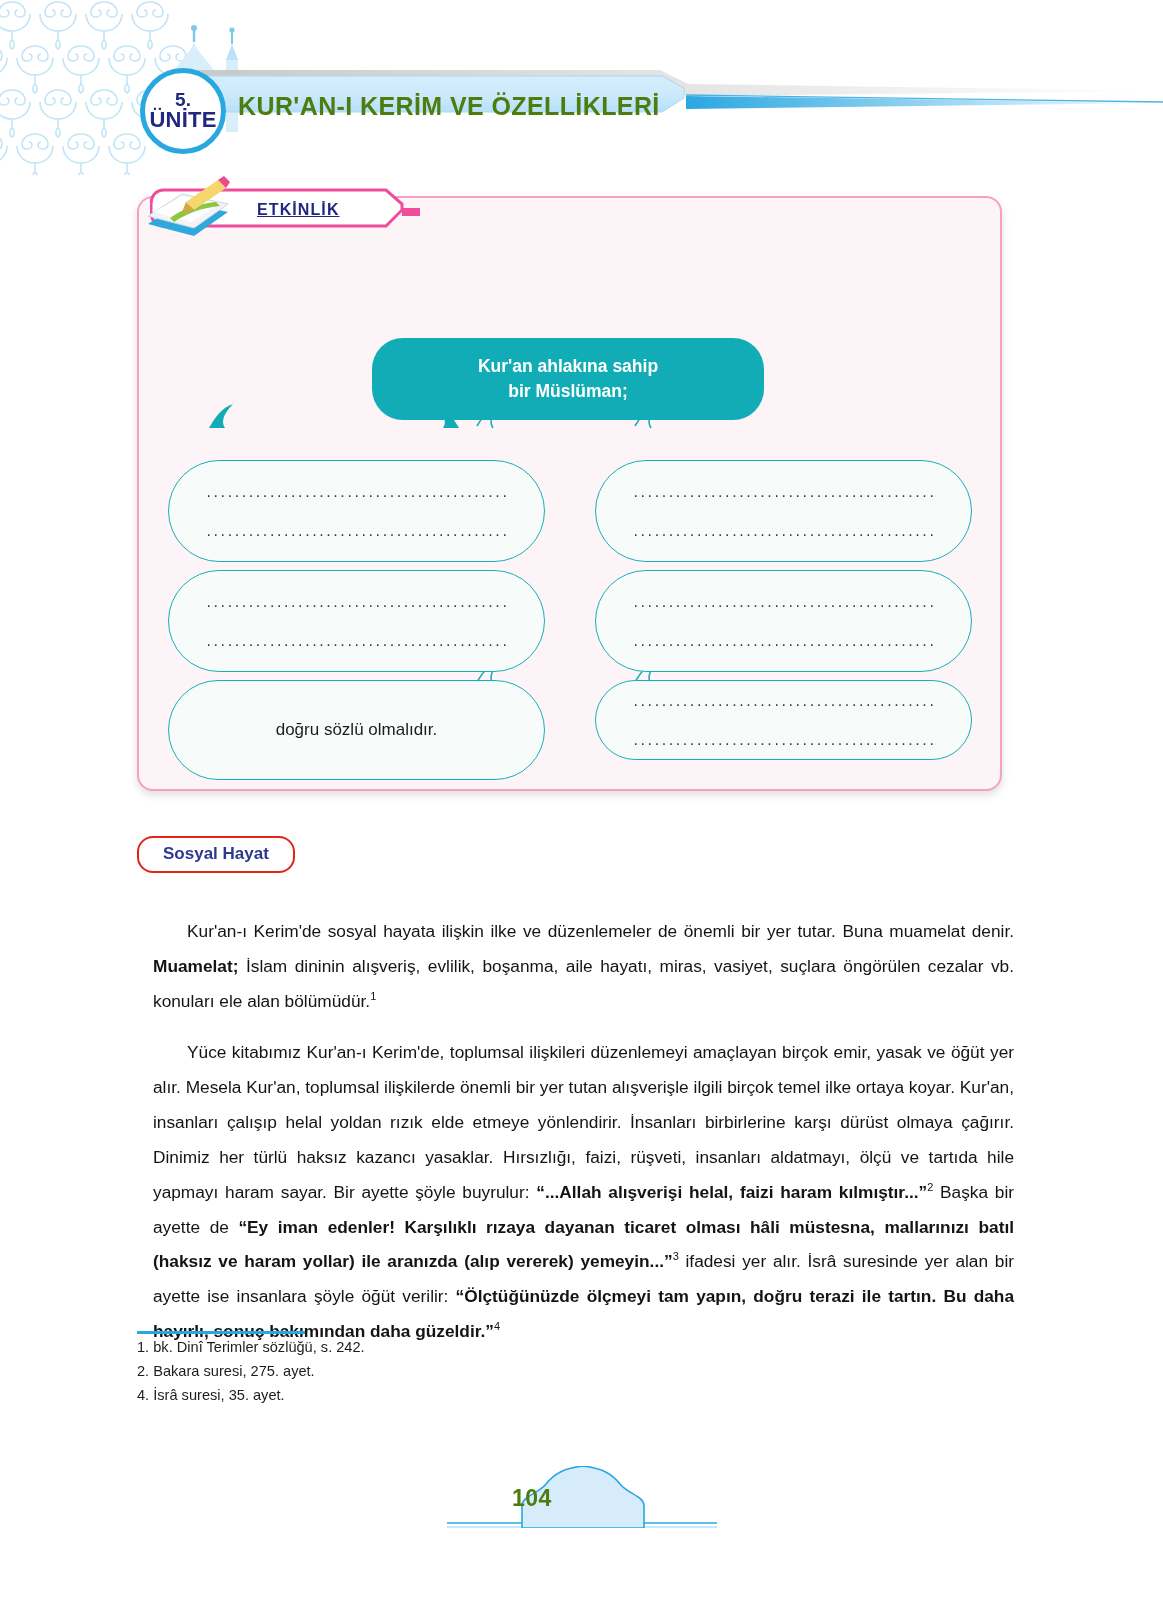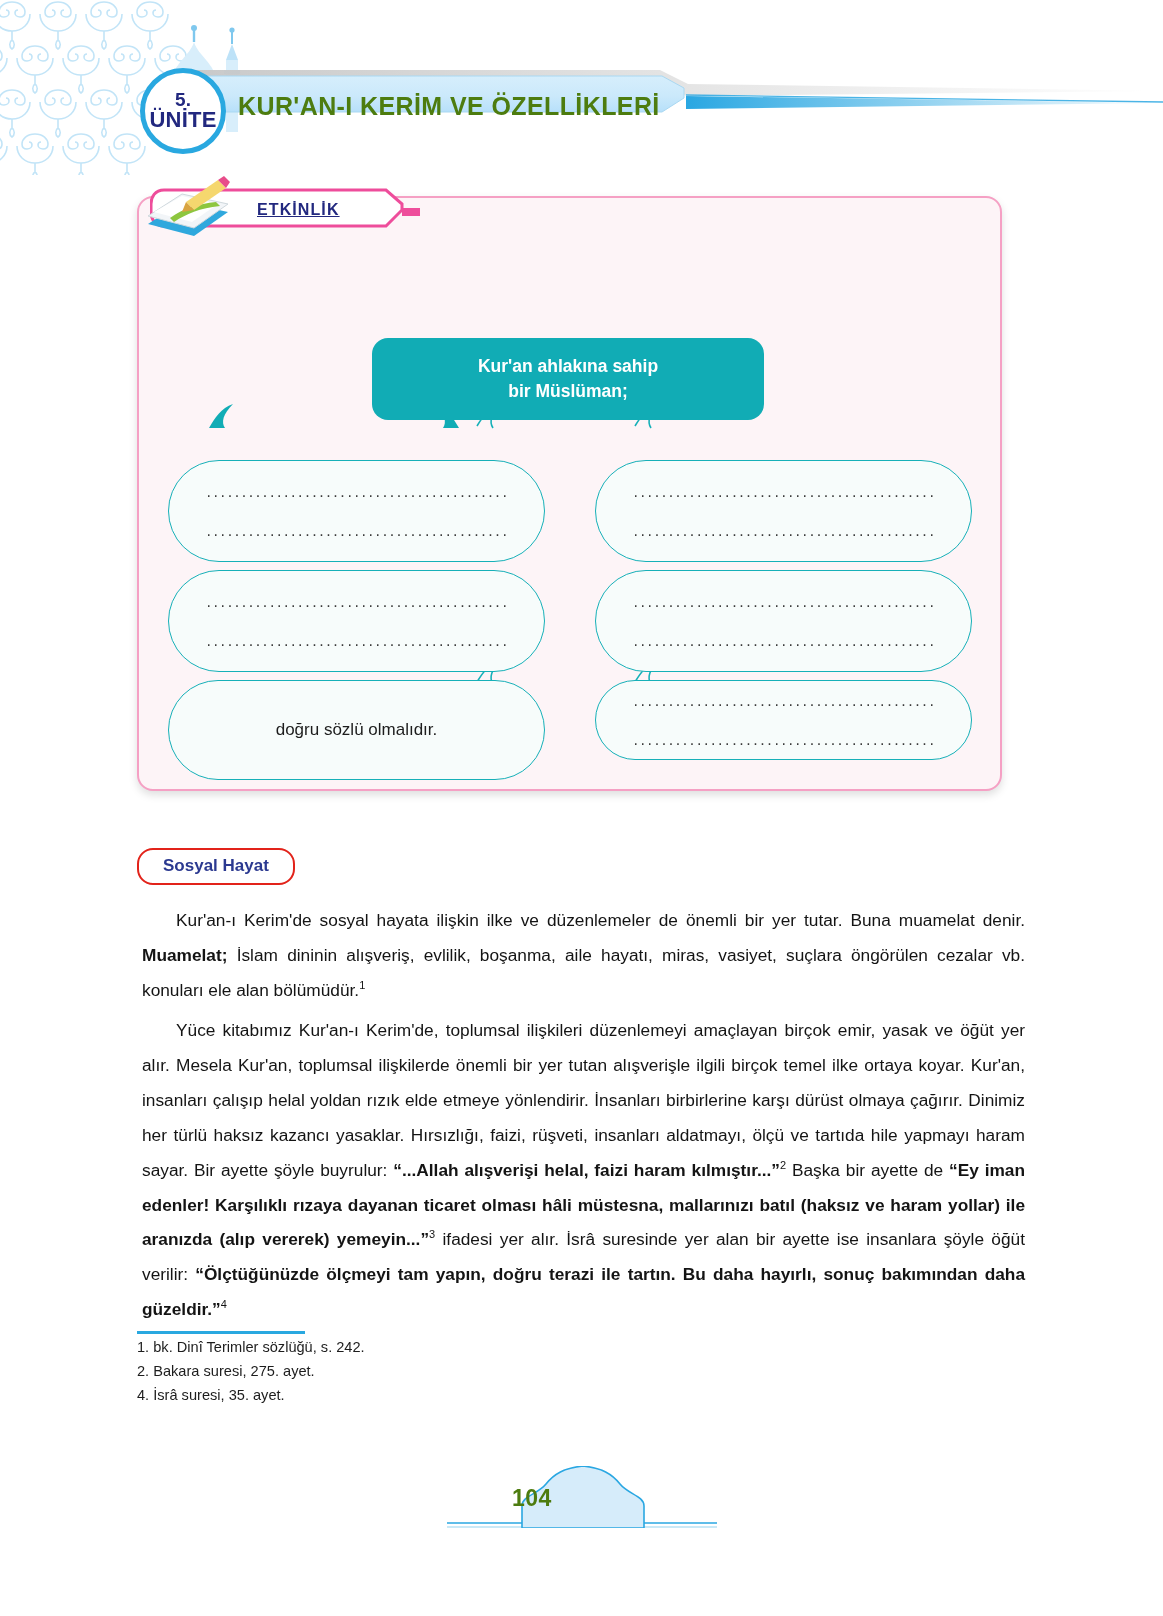--- a/index.html
+++ b/index.html
@@ -50,21 +50,21 @@
   .activity-text {
     position:absolute; left:160px; top:250px; width:825px;
     font-size:17.5px; line-height:1.62; color:#1d1d1d; text-align:justify;
   }
   .pencil-bullet { display:inline-block; width:22px; vertical-align:-2px; }
 
   
   .scheme { position:absolute; left:137px; top:330px; width:865px; height:450px; z-index:3; }
   .top-bubble {
     position:absolute; left:372px; top:338px; width:392px; height:82px;
-    background:#11acb5; border-radius:16px; z-index:5;
+    background:#11acb5; border-radius:31px; z-index:5;
     display:flex; flex-direction:column; align-items:center; justify-content:center;
     color:#ffffff; font-size:17.5px; font-weight:bold; line-height:1.42;
   }
   .answer-bubble {
     position:absolute; background:#f7fcfb; border:1.6px solid #16b0b8;
     border-radius:60px; z-index:4;
     display:flex; flex-direction:column; align-items:center; justify-content:center;
   }
   .answer-bubble .dots {
     width:80%; font-size:16px; color:#3a3a3a; letter-spacing:2.6px;
@@ -72,29 +72,29 @@
   }
   .answer-bubble .filled {
     font-size:17px; color:#1d1d1d; text-align:center;
   }
 
   
   .section-heading {
     position:absolute; left:137px; top:836px; z-index:4;
     padding:6px 24px 7px 24px;
     border:2.4px solid #e2231a; border-radius:16px; background:#ffffff;
-    font-size:17px; font-weight:bold; color:#2b3990;margin-top:12px;
+    font-size:17px; font-weight:bold; color:#2b3990;
   }
 
   
   .body-text {
     position:absolute; left:137px; top:898px; width:893px;
     font-size:17.3px; line-height:2.02; text-align:justify; color:#141414;
   }
-  .body-text p { margin:5px; text-indent:34px; }
+  .body-text p { margin:16px; text-indent:34px; }
   .body-text b { font-weight:bold; }
   sup { font-size:11px; vertical-align:super; line-height:0; }
 
   
   .footnote-rule {
     position:absolute; left:137px; top:1331px; width:168px; height:3px;
     background:#29a8e0; z-index:4;
   }
   .footnotes {
     position:absolute; left:137px; top:1336px; width:600px;

